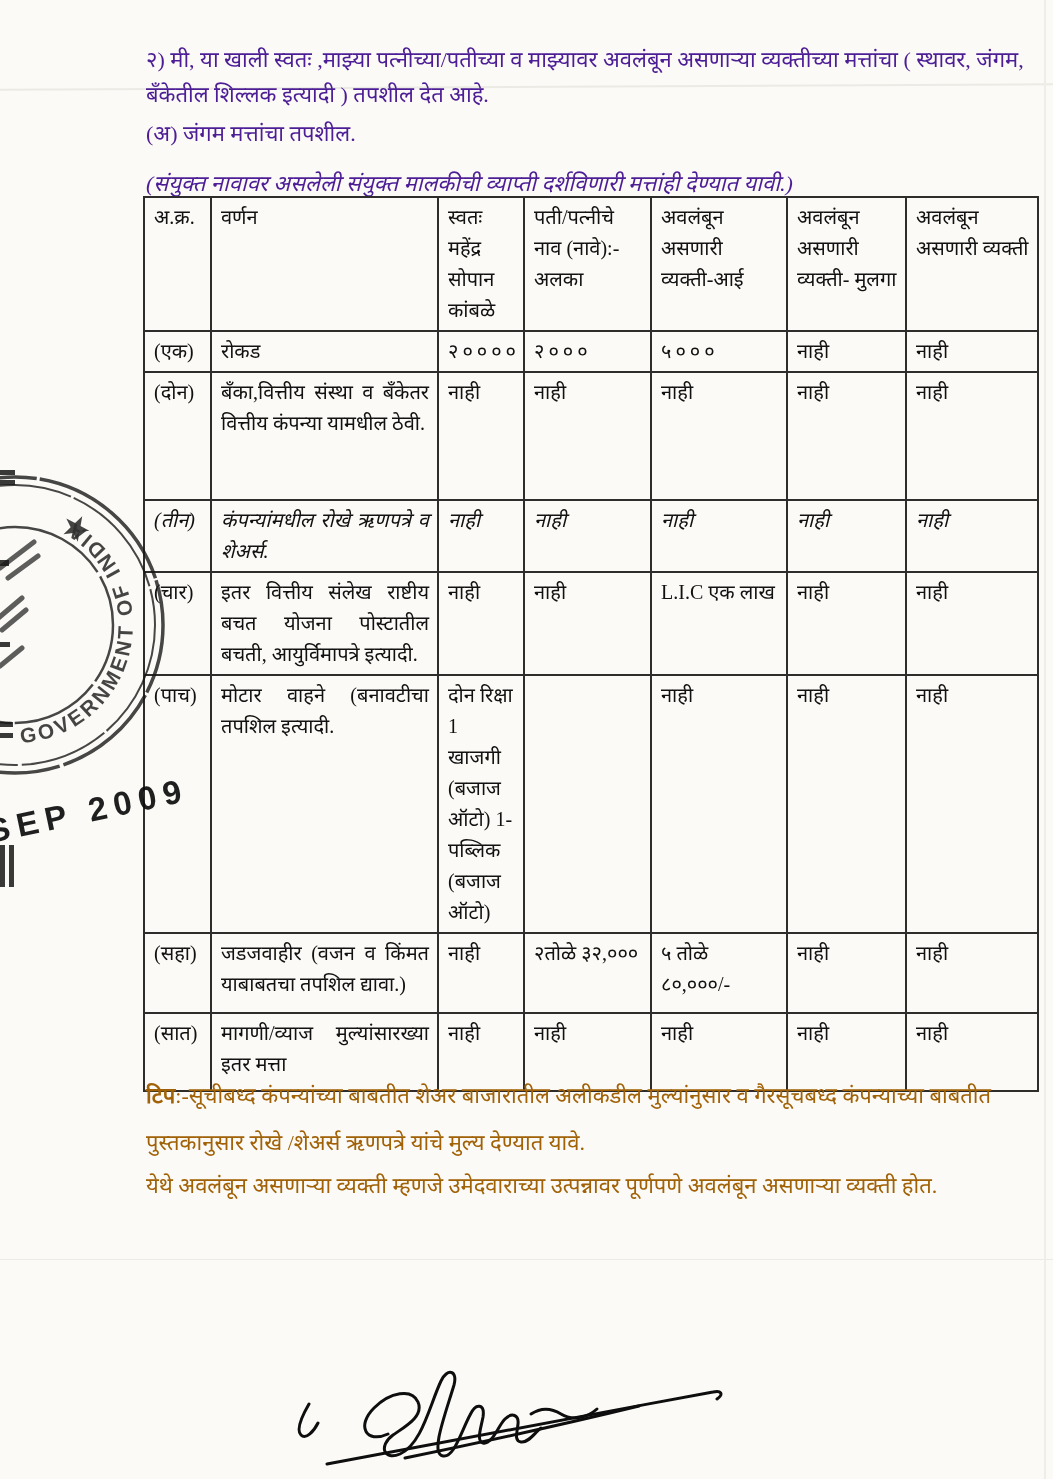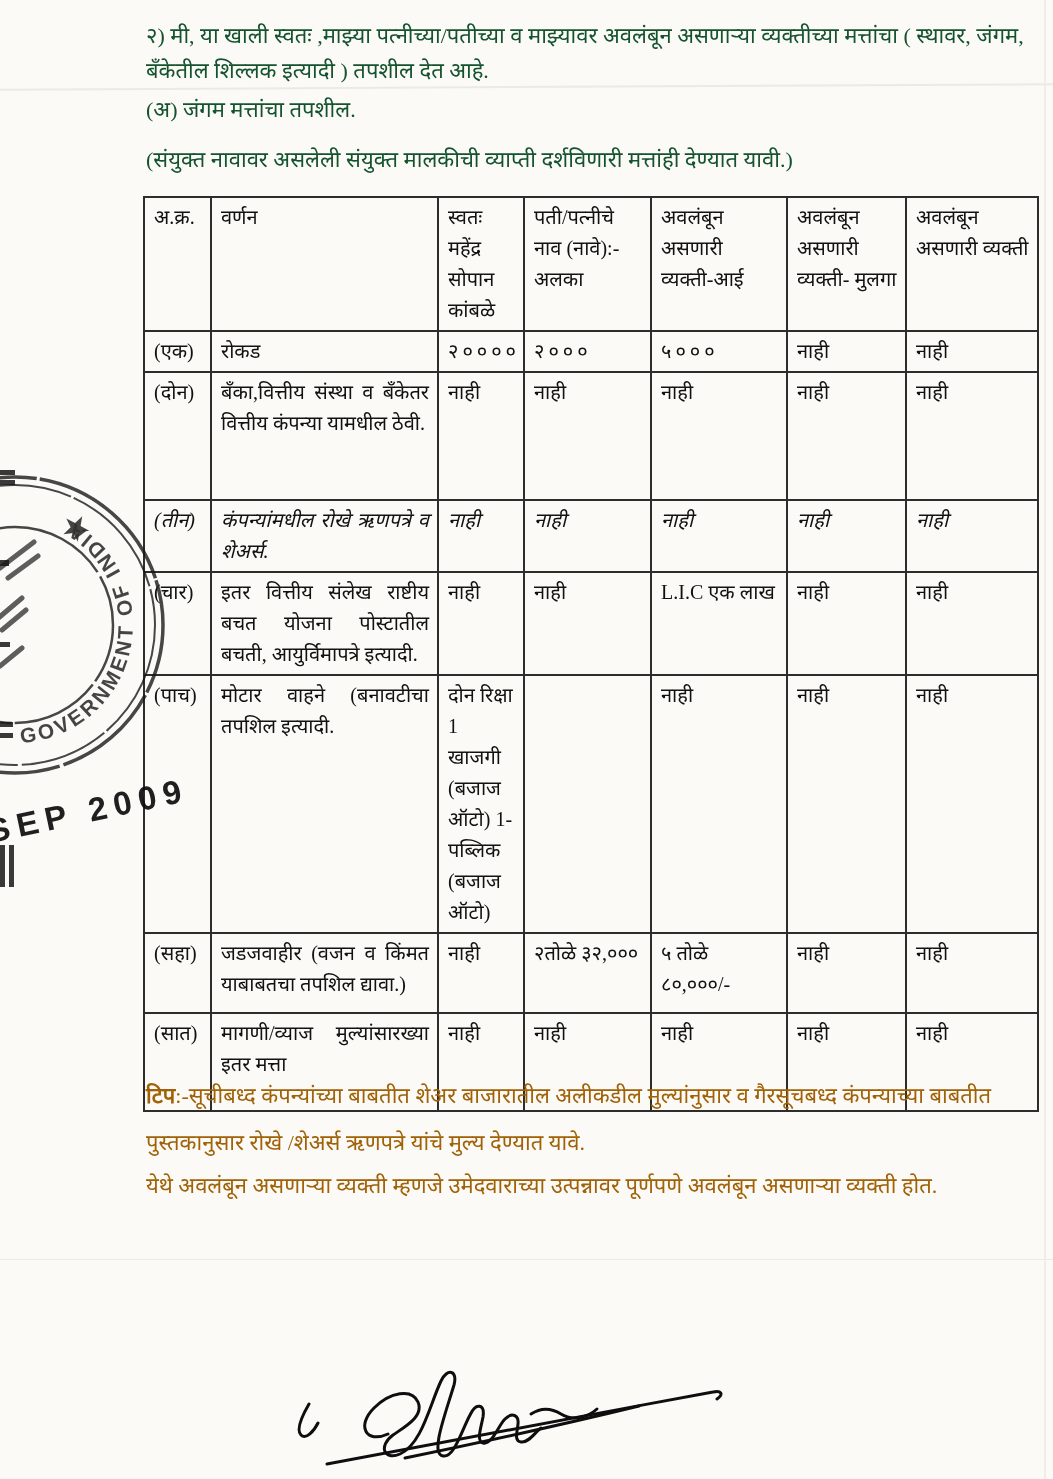--- a/index.html
+++ b/index.html
@@ -16,25 +16,25 @@
     color:#1b1b1b;
   }
   
   .fold{position:absolute;background:#eceae4;}
   .fold.h1{left:0;top:86px;width:1053px;height:2px;transform:rotate(-0.3deg);}
   .fold.h2{left:0;top:1259px;width:1053px;height:1px;}
   .fold.v1{left:1044px;top:0;width:2px;height:1479px;background:#efede8;}
 
   .para{
     position:absolute;left:146px;width:900px;
-    font-size:22px;line-height:1.6;color:#14532d;
+    font-size:22px;line-height:1.6;color:#4c1d95;margin-top:24px;
   }
   .p1{top:18px;}
   .p2{top:92px;}
-  .p3{top:142px;}
+  .p3{top:142px;font-style:italic;}
 
   table.assets{
     position:absolute;left:143px;top:196px;
     border-collapse:collapse;table-layout:fixed;
     width:894px;
     font-size:20px;color:#111;
   }
   table.assets td{
     border:2px solid #2e2d2b;
     vertical-align:top;
@@ -49,21 +49,21 @@
   table.assets col.c5{width:136px;}
   table.assets col.c6{width:119px;}
   table.assets col.c7{width:132px;}
   tr.hrow{height:118px;padding-left:32px;}
   tr.r1{height:34px;border-radius:14px;}
   tr.r2{height:128px;}
   tr.r3{height:55px;font-style:italic;}
   tr.r4{height:98px;}
   tr.r5{height:213px;}
   tr.r6{height:80px;}
-  tr.r7{height:98px;}
+  tr.r7{height:78px;}
   td.desc{text-align:justify;}
   td.num{letter-spacing:4px;}
 
   .note{
     position:absolute;left:146px;width:905px;
     font-size:22px;line-height:2.15;color:#a16207;
   }
   .n1{top:1072px;}
   .n2{top:1168px;line-height:1.6;}
   .tip-label{font-weight:bold;}

